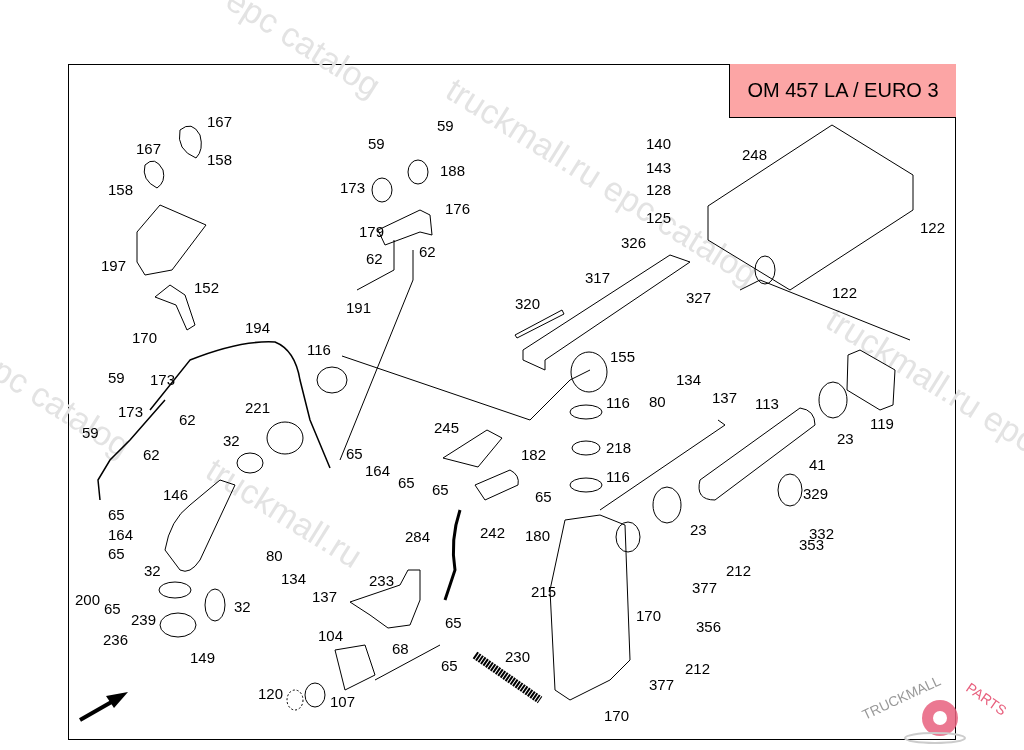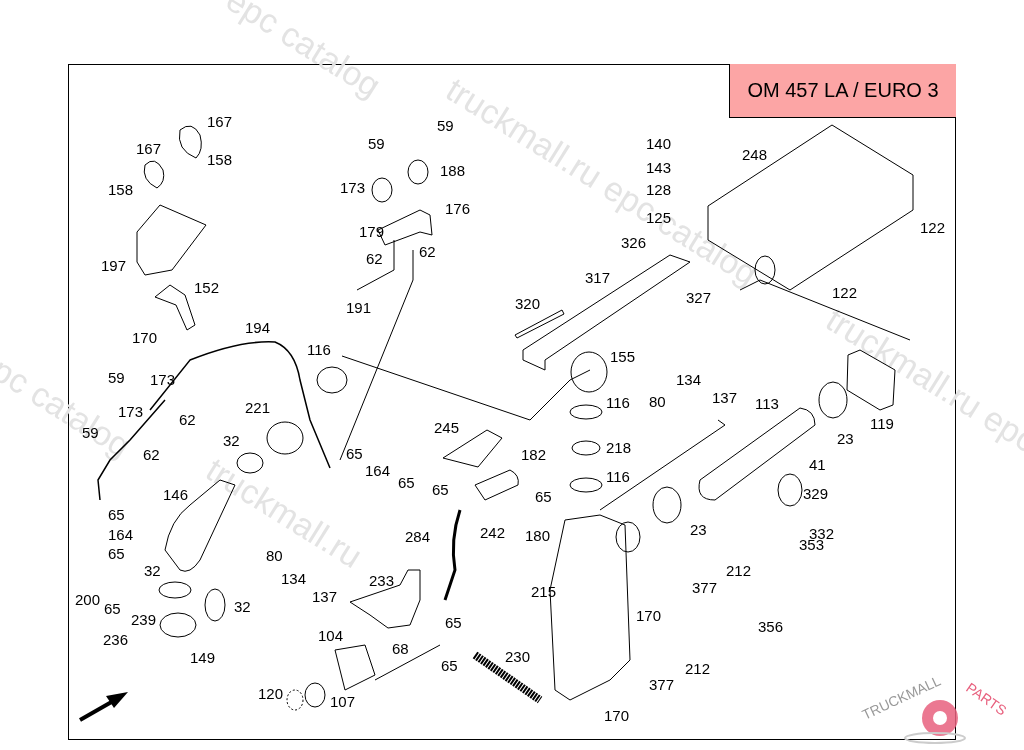--- a/index.html
+++ b/index.html
@@ -173,21 +173,21 @@
     <div class="lbl" style="left: 281px; top: 571px;">134</div>
     <div class="lbl" style="left: 75px; top: 580px; margin-top: 12px;">200</div>
     <div class="lbl" style="left: 369px; top: 573px;">233</div>
     <div class="lbl" style="left: 692px; top: 580px;">377</div>
     <div class="lbl" style="left: 312px; top: 589px;">137</div>
     <div class="lbl" style="left: 531px; top: 584px;">215</div>
     <div class="lbl" style="left: 104px; top: 601px;">65</div>
     <div class="lbl" style="left: 234px; top: 599px;">32</div>
     <div class="lbl" style="left: 131px; top: 612px;">239</div>
     <div class="lbl" style="left: 636px; top: 608px;">170</div>
-    <div class="lbl" style="left: 758px; top: 619px;">356</div>
+    <div class="lbl" style="left: 696px; top: 619px;">356</div>
     <div class="lbl" style="left: 103px; top: 632px;">236</div>
     <div class="lbl" style="left: 445px; top: 615px;">65</div>
     <div class="lbl" style="left: 318px; top: 628px;">104</div>
     <div class="lbl" style="left: 392px; top: 641px;">68</div>
     <div class="lbl" style="left: 190px; top: 650px;">149</div>
     <div class="lbl" style="left: 505px; top: 649px;">230</div>
     <div class="lbl" style="left: 441px; top: 658px;">65</div>
     <div class="lbl" style="left: 685px; top: 661px;">212</div>
     <div class="lbl" style="left: 649px; top: 677px;">377</div>
     <div class="lbl" style="left: 258px; top: 686px;">120</div>

